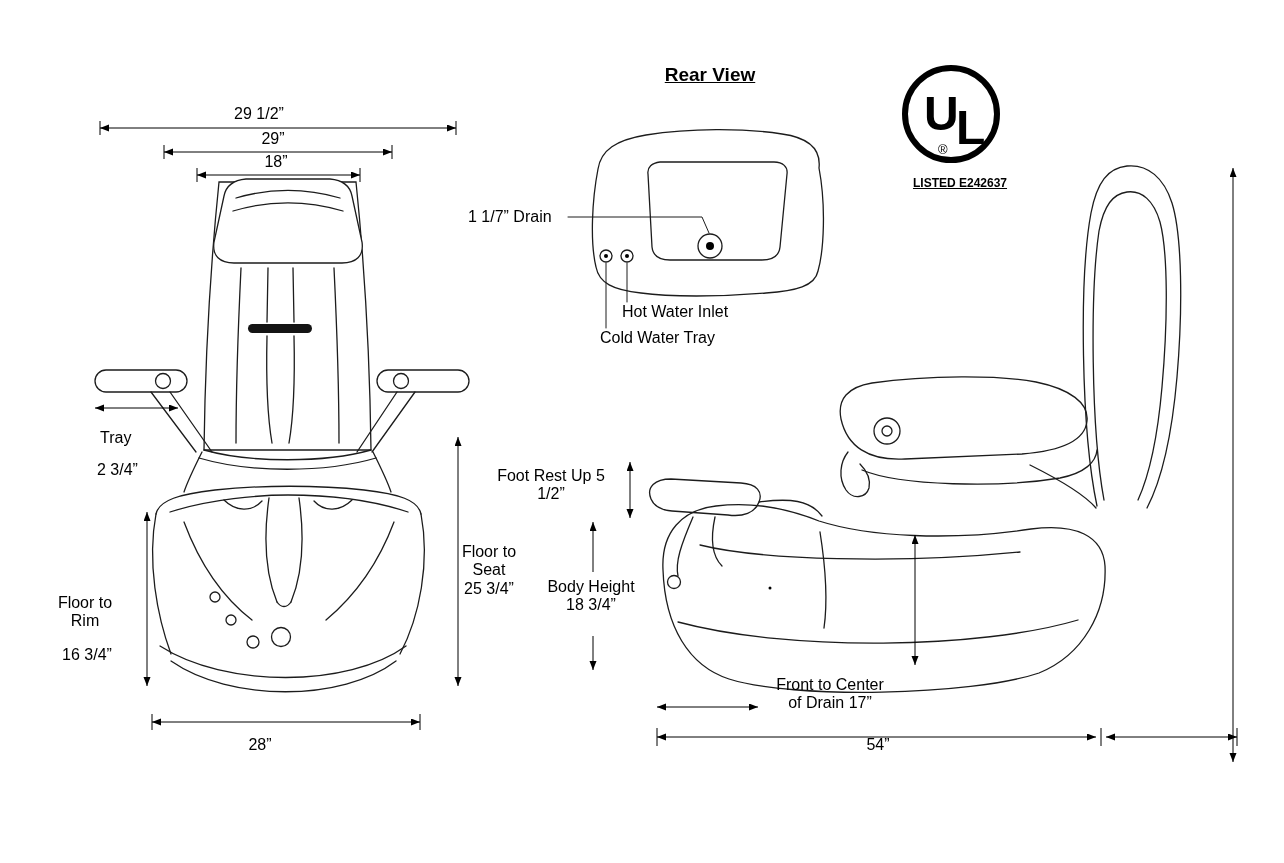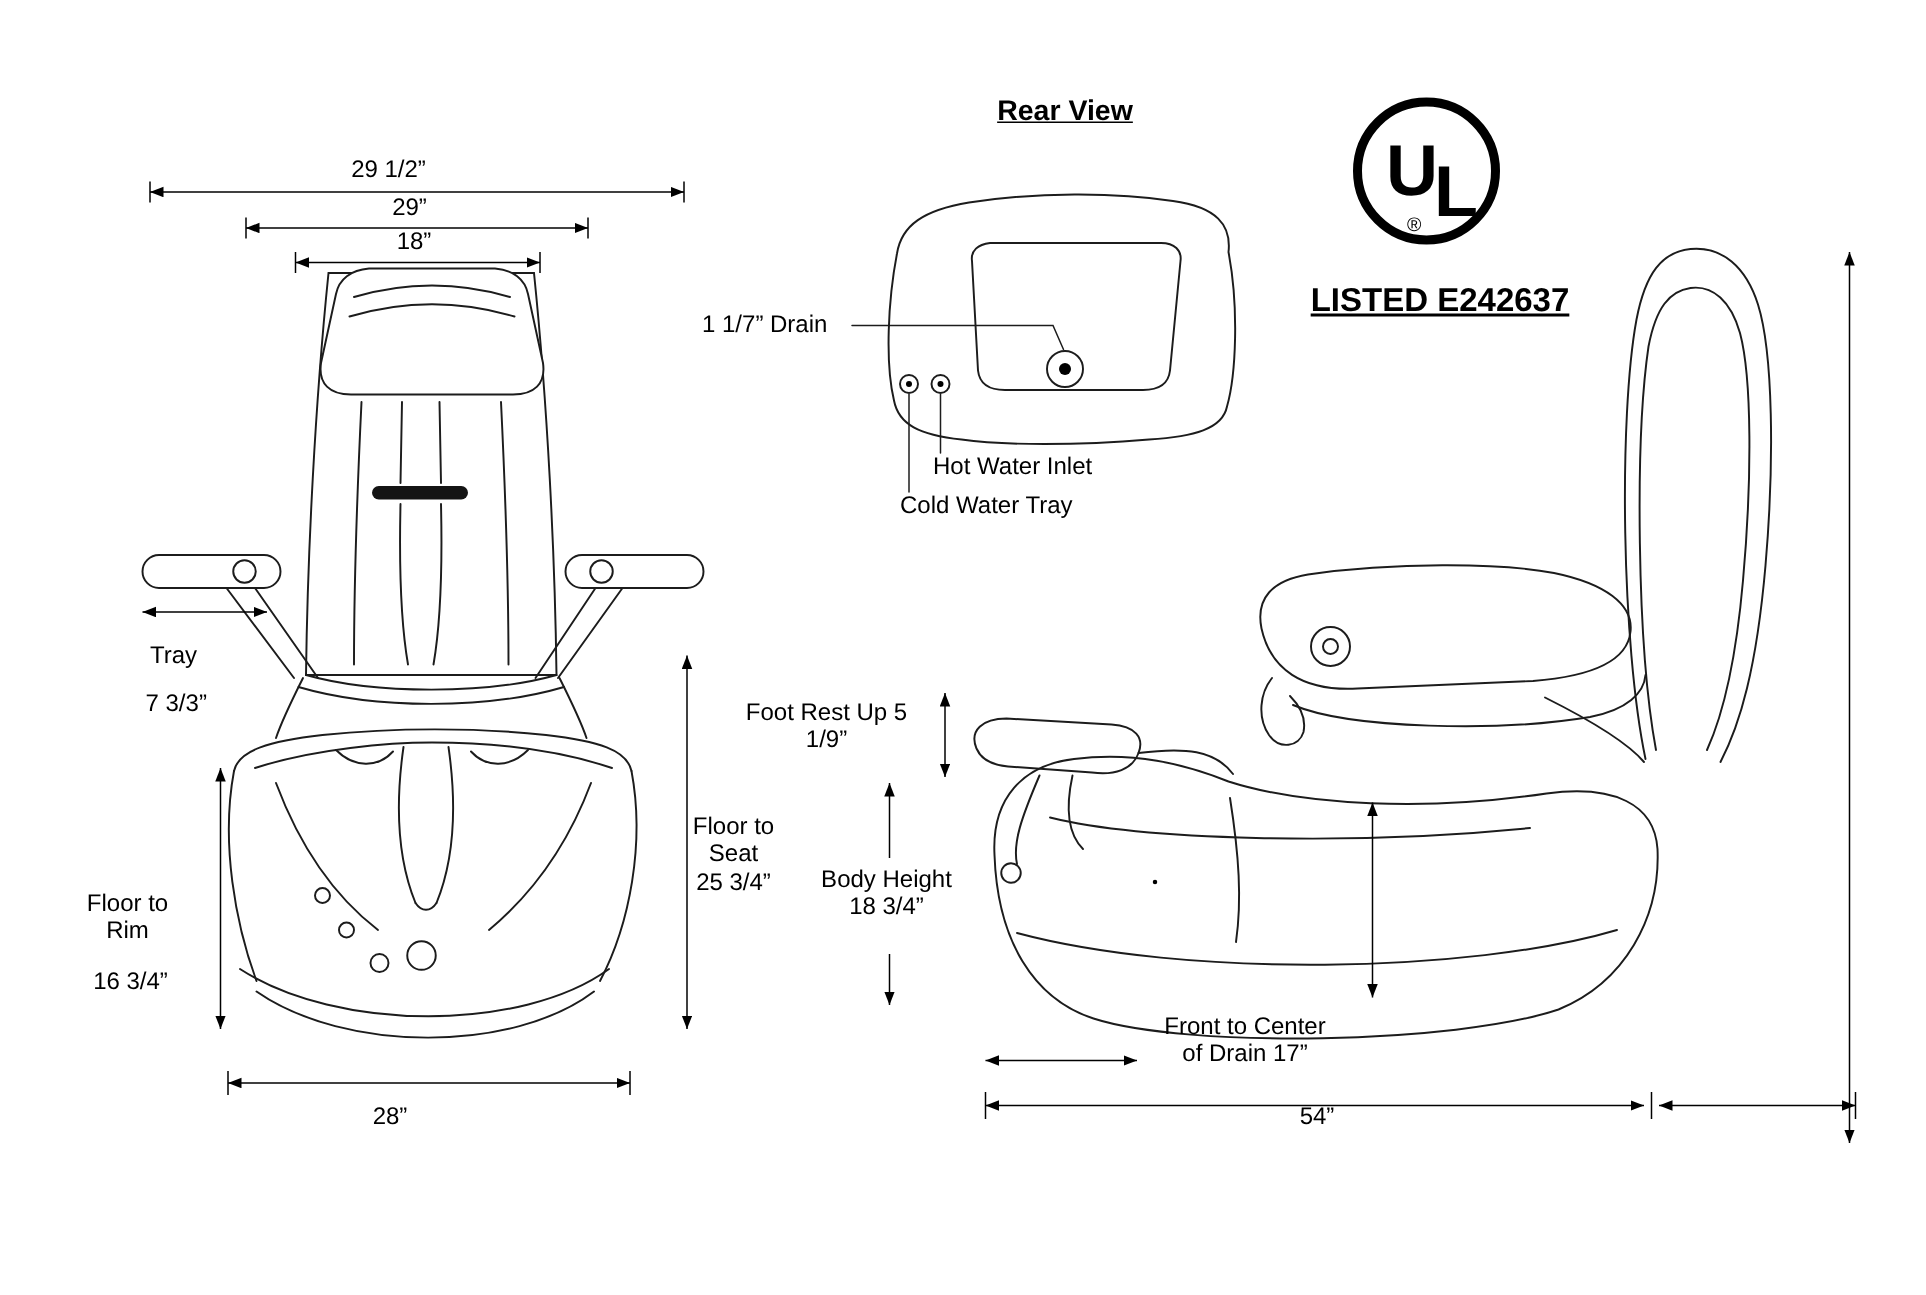--- a/index.html
+++ b/index.html
@@ -176,36 +176,36 @@
       <line x1="1233" y1="168" x2="1233" y2="762" marker-start="url(#arr)" marker-end="url(#arr)"></line>
     </g>
   </svg>
 
   <div class="lbl center bold nowrap" style="left:710px;top:64px;font-size:19px">Rear View</div>
 
   <div class="lbl center nowrap" style="left:259px;top:105px">29 1/2”</div>
   <div class="lbl center nowrap" style="left:273px;top:130px">29”</div>
   <div class="lbl center nowrap" style="left:276px;top:153px">18”</div>
   <div class="lbl nowrap" style="left:100px;top:429px">Tray</div>
-  <div class="lbl nowrap" style="left:97px;top:461px">7 3/3”</div>
+  <div class="lbl nowrap" style="left:97px;top:461px">2 3/4”</div>
   <div class="lbl center" style="left:85px;top:594px">Floor to
 Rim</div>
   <div class="lbl center nowrap" style="left:87px;top:646px">16 3/4”</div>
   <div class="lbl center nowrap" style="left:260px;top:736px">28”</div>
 
   <div class="lbl nowrap" style="left:468px;top:208px">1 1/7” Drain</div>
   <div class="lbl nowrap" style="left:622px;top:303px">Hot Water Inlet</div>
   <div class="lbl nowrap" style="left:600px;top:329px">Cold Water Tray</div>
 
   <div class="lbl center" style="left:551px;top:467px">Foot Rest Up 5
-1/9”</div>
+1/2”</div>
   <div class="lbl center" style="left:489px;top:543px">Floor to
 Seat
 25 3/4”</div>
   <div class="lbl center" style="left:591px;top:578px">Body Height
 18 3/4”</div>
   <div class="lbl center" style="left:830px;top:676px">Front to Center
 of Drain 17”</div>
   <div class="lbl center nowrap" style="left:878px;top:736px">54”</div>
 
-  <div class="lbl center bold nowrap" style="left:960px;top:187px;font-size:22px">LISTED E242637</div>
+  <div class="lbl center bold nowrap" style="left:960px;top:177px;font-size:12px">LISTED E242637</div>
 
 </div>
 
 </body></html>

